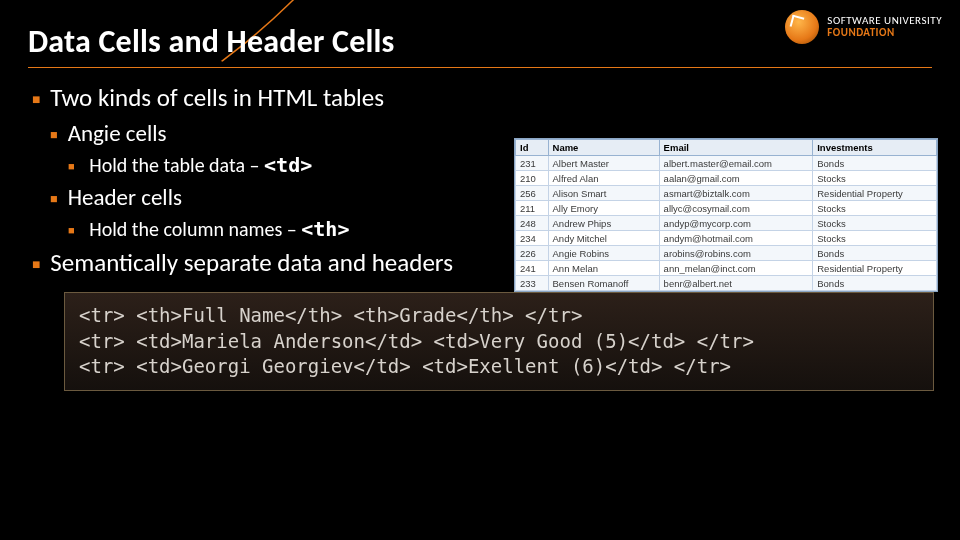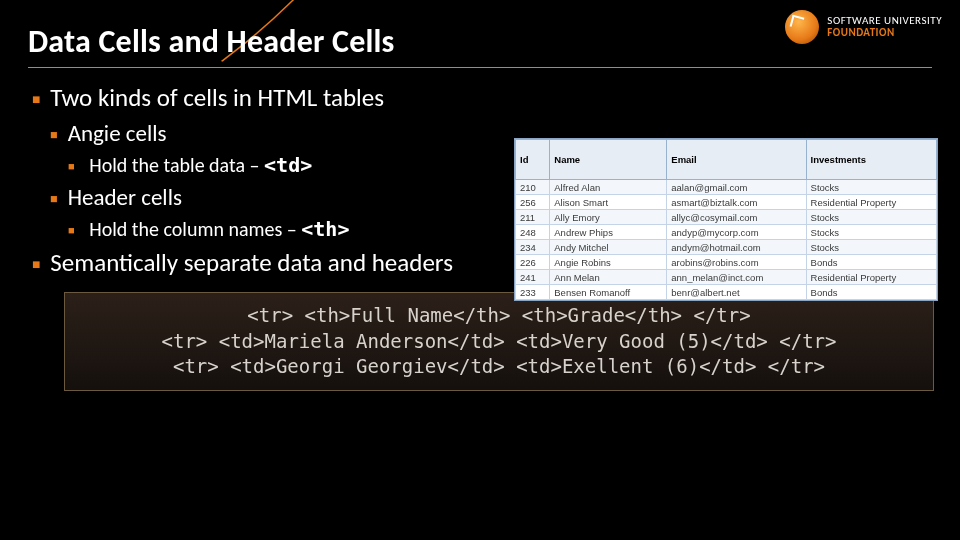--- a/index.html
+++ b/index.html
@@ -27,38 +27,38 @@
 .lvl2>li{margin:6px 0 6px 22px;font-size:23px}
 .lvl3>li{margin:4px 0 4px 40px;font-size:20px}
 .b::before{content:"■";color:#e67817;font-size:.55em;display:inline-block;margin-right:10px;vertical-align:2px}
 .mono{font-family:Consolas,monospace;font-weight:700}
 .codebox{
   margin:14px 0 0 36px;width:840px;
   background:linear-gradient(#2c2019,#15100d);
   border:1px solid #6b5a3f;
   padding:10px 14px;
   font-family:Consolas,monospace;font-size:19px;line-height:1.35;
-  color:#fff;white-space:pre;text-align:center;
+  color:#fff;white-space:pre;
 }
 .codebox .tag{color:#d7d2cc}
 
 .logo{position:absolute;right:18px;top:10px;display:flex;align-items:center;gap:8px}
 .logo .bulb{width:34px;height:34px;border-radius:50%;background:radial-gradient(circle at 40% 35%,#ffb64a,#e67817 60%,#8a4200);position:relative}
 .logo .bulb::after{content:"";position:absolute;left:6px;top:6px;width:10px;height:10px;border:2px solid #fff;border-bottom:none;border-right:none;transform:rotate(15deg)}
 .logo-text{font-size:11px;line-height:1.05;color:#cfc8c2;letter-spacing:.5px}
 .logo-text .l1{font-weight:400;color:#fff}
 .logo-text .l2{color:#e67817;font-weight:700}
 
 .mini{
   position:absolute;right:22px;top:138px;width:422px;
   background:#fff;color:#000;font-size:9.5px;border:1px solid #8ba6c4;
   font-family:"Segoe UI",Tahoma,sans-serif;
 }
 .mini table{border-collapse:collapse;width:100%}
-.mini th{background:#e6edf5;border:1px solid #97b2d1;padding:14px 4px;text-align:left;font-weight:700;color:#000}
+.mini th{background:#e6edf5;border:1px solid #97b2d1;padding:2px 4px;text-align:left;font-weight:700;color:#000}
 .mini td{border:1px solid #c4d3e6;padding:1.5px 4px;color:#3a3a3a}
 .mini tr:nth-child(even) td{background:#fff}
 .mini tr:nth-child(odd) td{background:#f3f7fb}
 </style>
 </head>
 <body>
 
 <div class="arc arc3"></div>
 <div class="arc arc2"></div>
 <div class="arc arc1"></div>
@@ -107,20 +107,26 @@
     <thead>
         <tr id="mini-head">
           <th>Id</th>
           <th>Name</th>
           <th>Email</th>
           <th>Investments</th>
         </tr>
       </thead>
     <tbody id="mini-body">
         <tr>
+          <td>231</td>
+          <td>Albert Master</td>
+          <td>albert.master@email.com</td>
+          <td>Bonds</td>
+        </tr>
+        <tr>
           <td>210</td>
           <td>Alfred Alan</td>
           <td>aalan@gmail.com</td>
           <td>Stocks</td>
         </tr>
         <tr>
           <td>256</td>
           <td>Alison Smart</td>
           <td>asmart@biztalk.com</td>
           <td>Residential Property</td>

